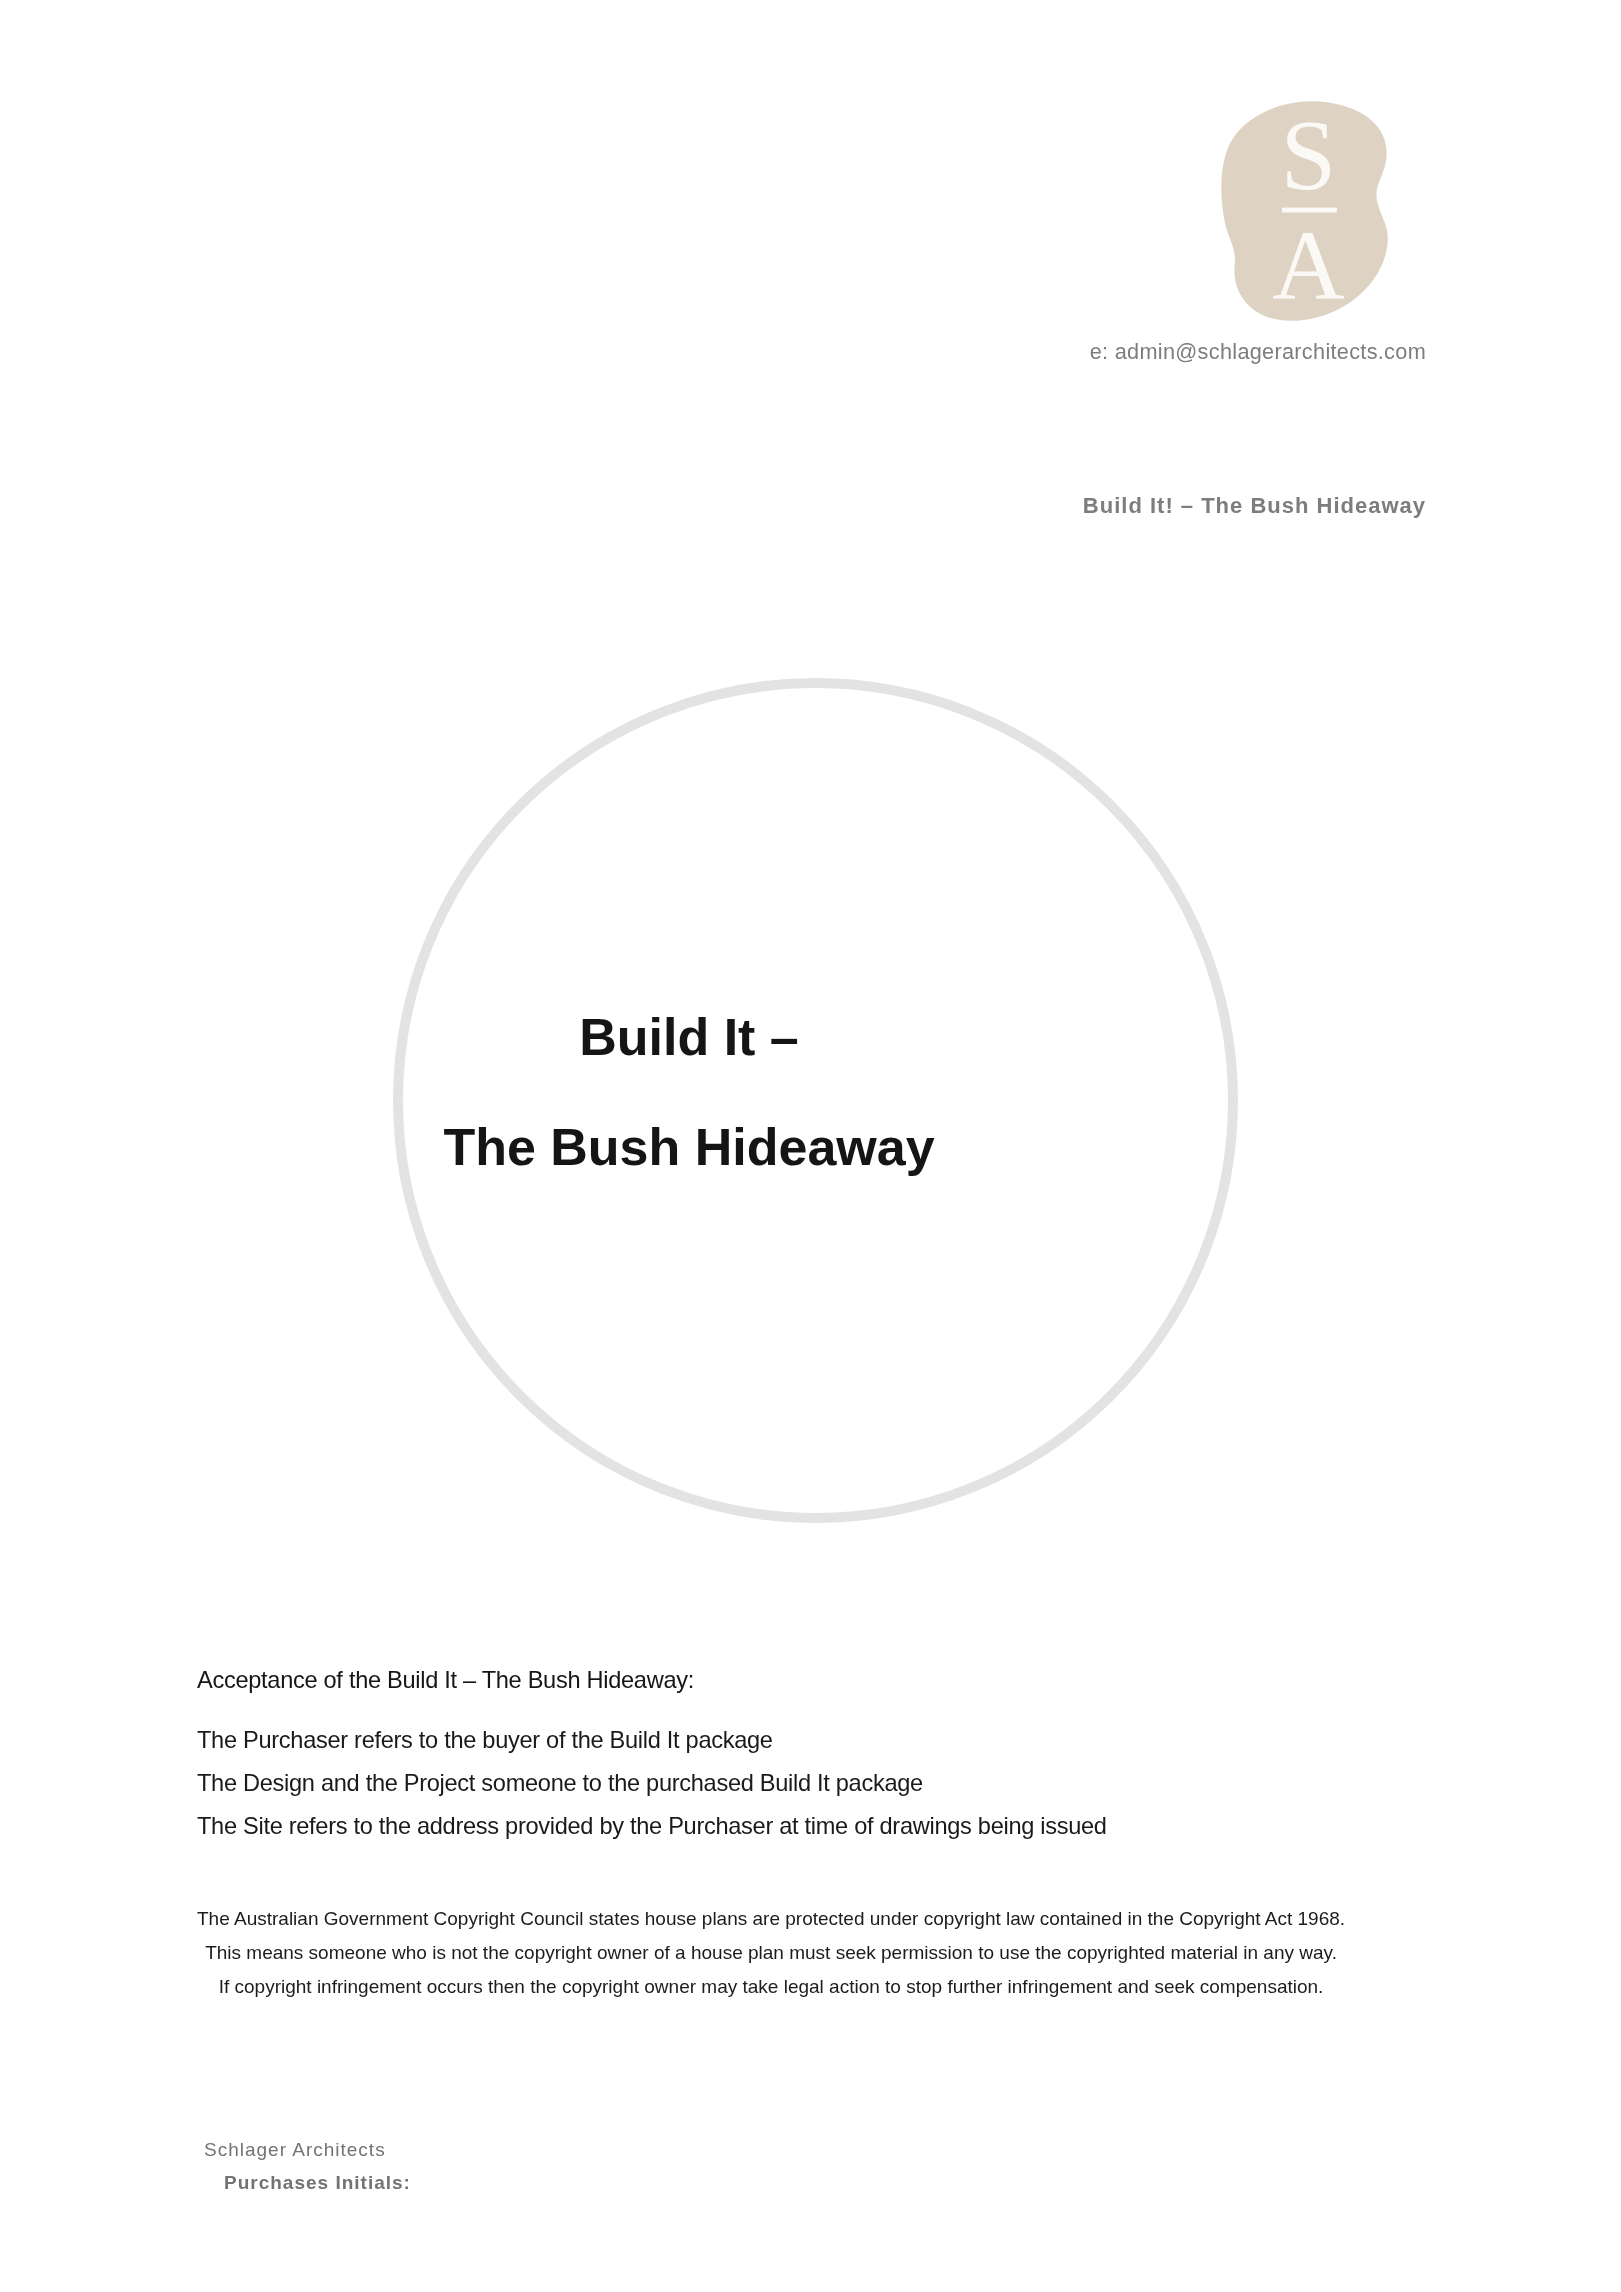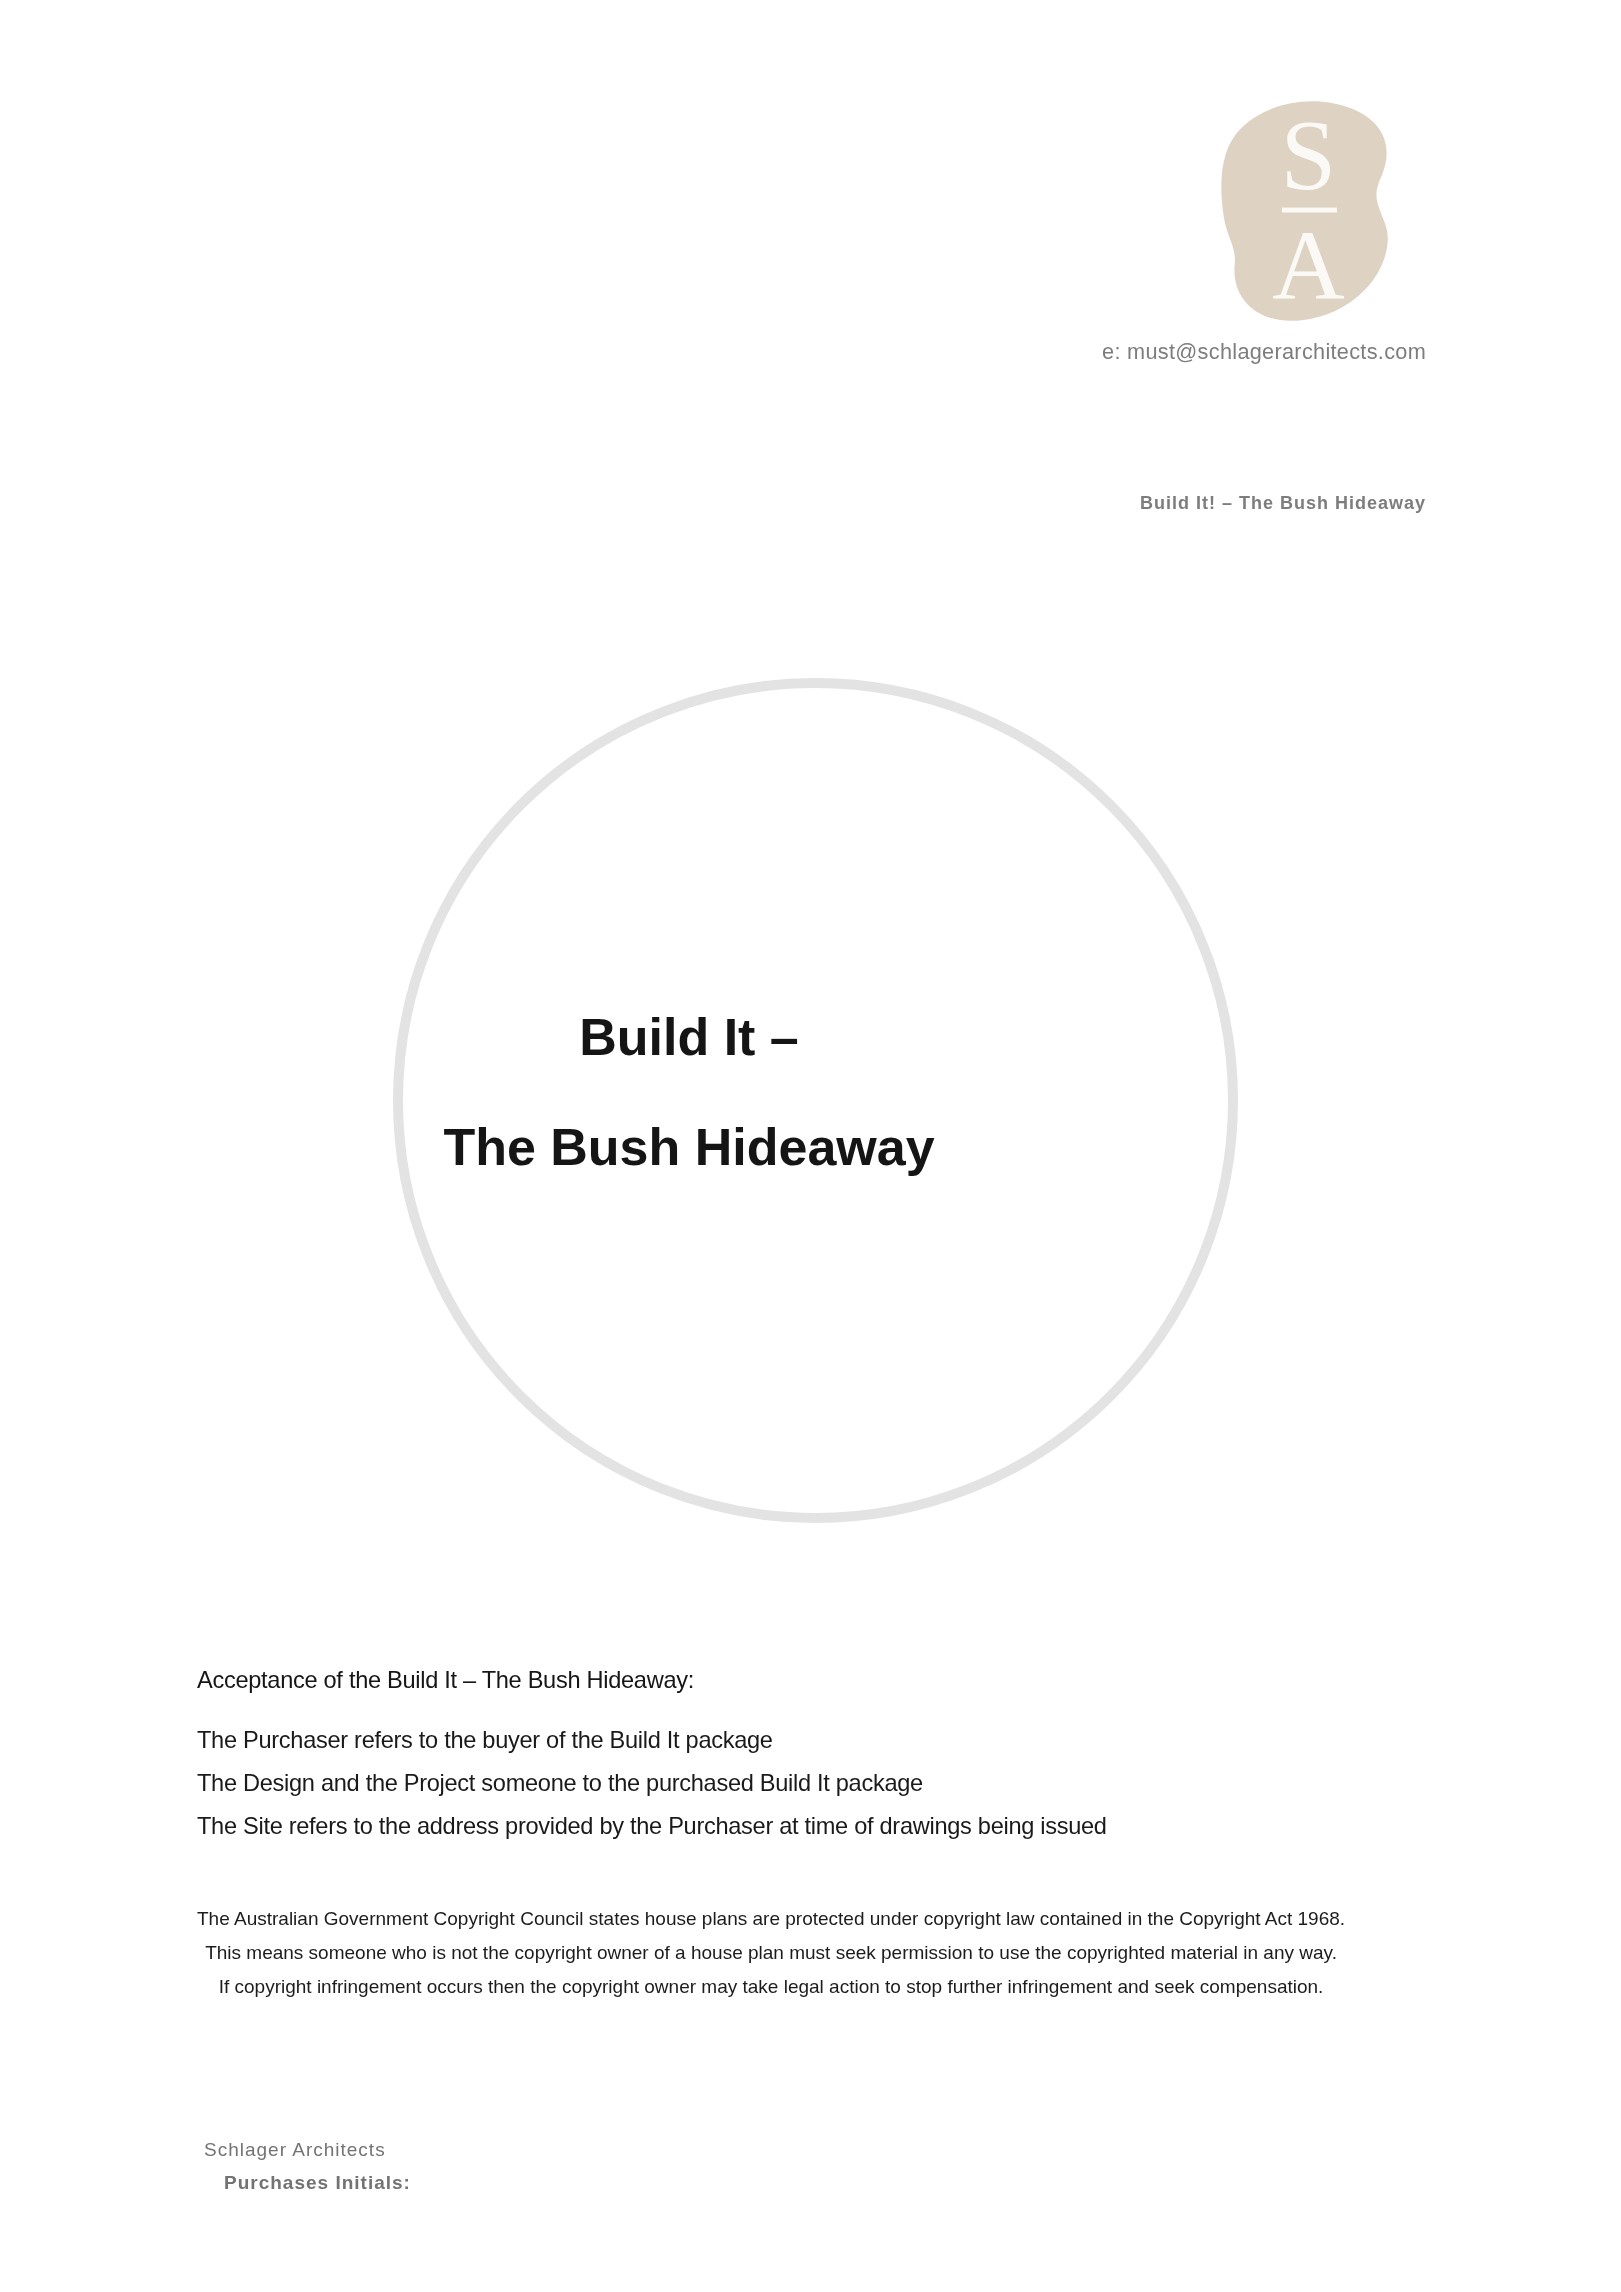--- a/index.html
+++ b/index.html
@@ -38,21 +38,21 @@
     font-size: 21.7px;
     letter-spacing: 0.3px;
     color: #7d7d7d;
   }
 
   
   .doc-header {
     position: absolute;
     top: 493px;
     right: 195px;
-    font-size: 18px;
+    font-size: 22px;
     font-weight: bold;
     letter-spacing: 1px;
     color: #7d7d7d;
   }
 
   
   .circle {
     position: absolute;
     left: 393px;
     top: 678px;
@@ -136,21 +136,21 @@
              C 100 226 66 230 44 218
              C 24 207 16 188 18 168
              C 20 150 10 140 7 120
              C 3 95 2 62 16 40
              C 28 21 50 9 75 4 Z" fill="#ded3c3"></path>
     <text x="93" y="90" font-size="102" fill="#fbf9f5">S</text>
     <rect x="66" y="110" width="56" height="5" fill="#fbf9f5"></rect>
     <text x="93" y="203" font-size="102" fill="#fbf9f5">A</text>
   </svg>
 
-  <div class="email">e: must@schlagerarchitects.com</div>
+  <div class="email">e: admin@schlagerarchitects.com</div>
 
   <div class="doc-header">Build It! – The Bush Hideaway</div>
 
   <div class="circle"></div>
 
   <div class="title-line l1">Build It –</div>
   <div class="title-line l2">The Bush Hideaway</div>
 
   <div class="acceptance-heading">Acceptance of the Build It – The Bush Hideaway:</div>
 

